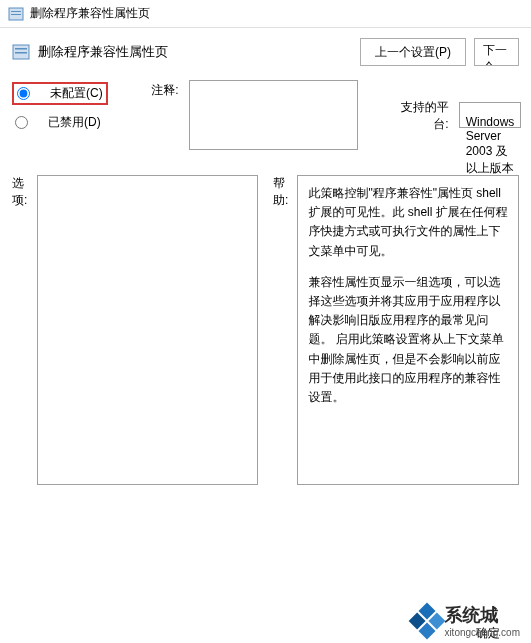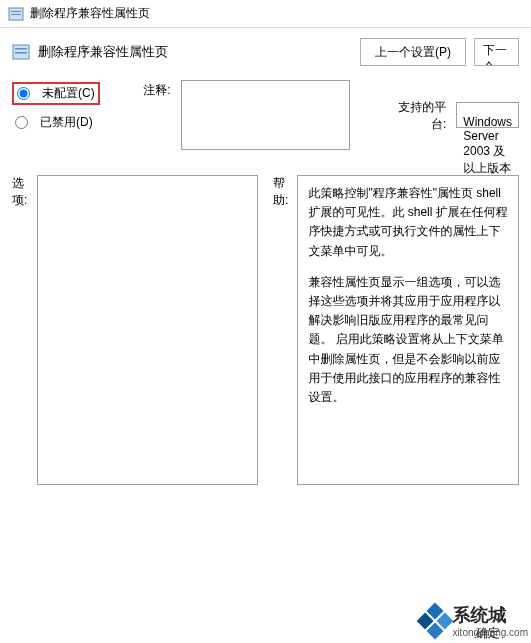--- a/index.html
+++ b/index.html
@@ -65,21 +65,21 @@
     }
     .radio-group {
       display: flex;
       flex-direction: column;
       gap: 8px;
       padding-top: 2px;
     }
     .radio-item {
       display: flex;
       align-items: center;
-      gap: 12px;
+      gap: 20px;
       cursor: pointer;
       padding: 1px 3px;
     }
     .radio-item.highlighted {
       border: 2px solid #d63838;
     }
     .radio-item input[type="radio"] {
       cursor: pointer;
     }
     .radio-label {
@@ -149,21 +149,21 @@
       padding: 8px 10px;
       font-size: 12px;
       line-height: 1.6;
       overflow: hidden;
     }
     .help-panel p {
       margin-bottom: 12px;
     }
     .watermark {
       position: absolute;
-      right: 3px;
+      right: 11px;
       bottom: 5px;
       display: flex;
       align-items: center;
       gap: 3px;
       justify-content: center;
     }
     .watermark-logo {
       display: flex;
       flex-wrap: wrap;
       width: 28px;

